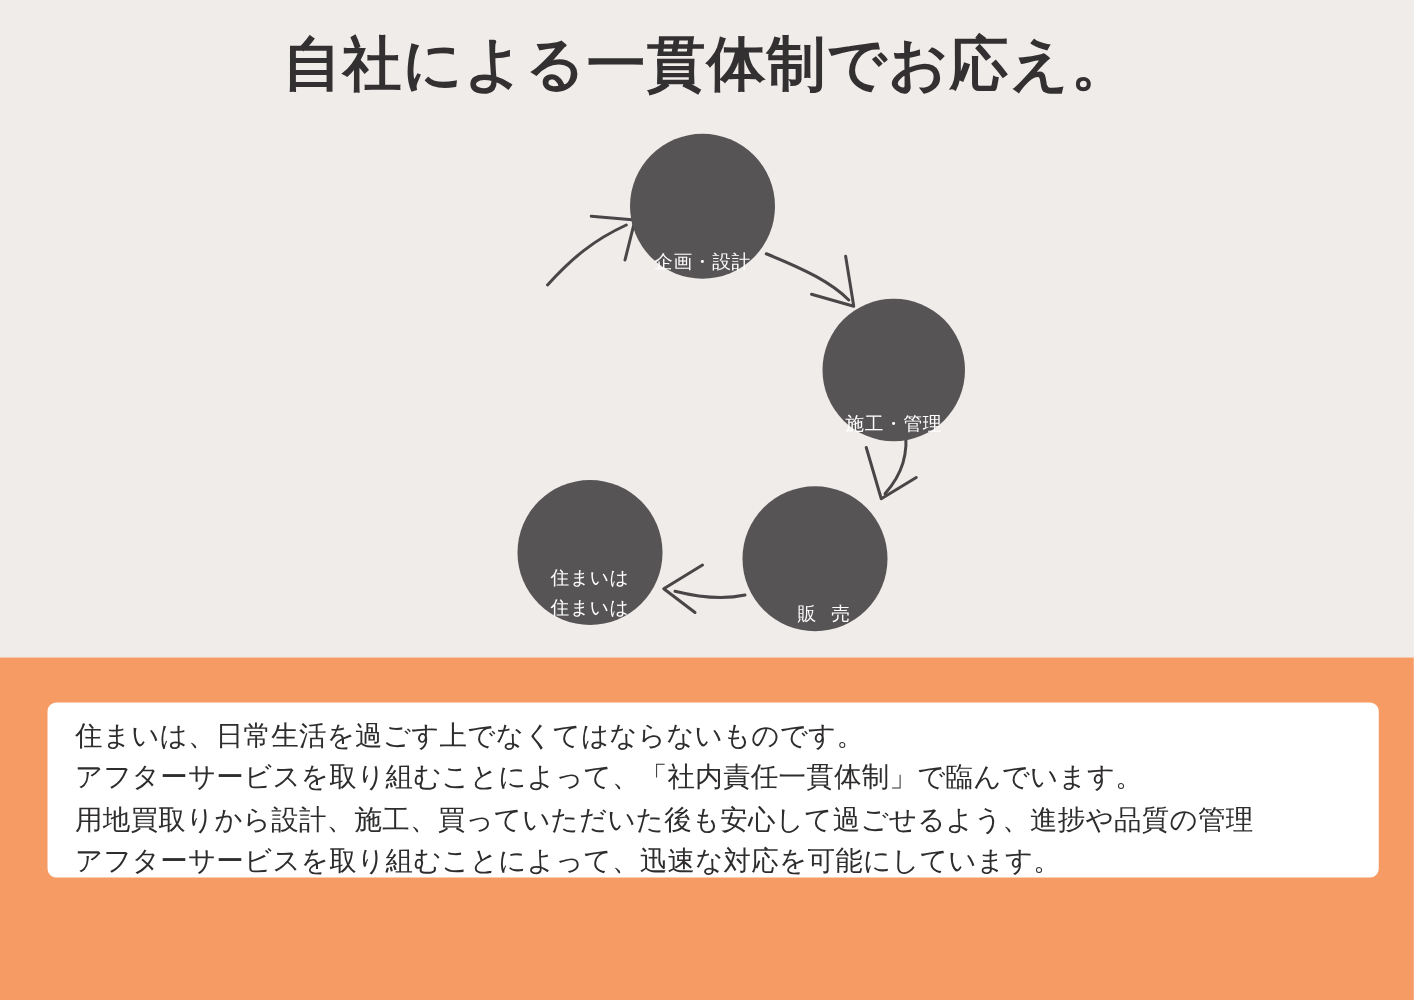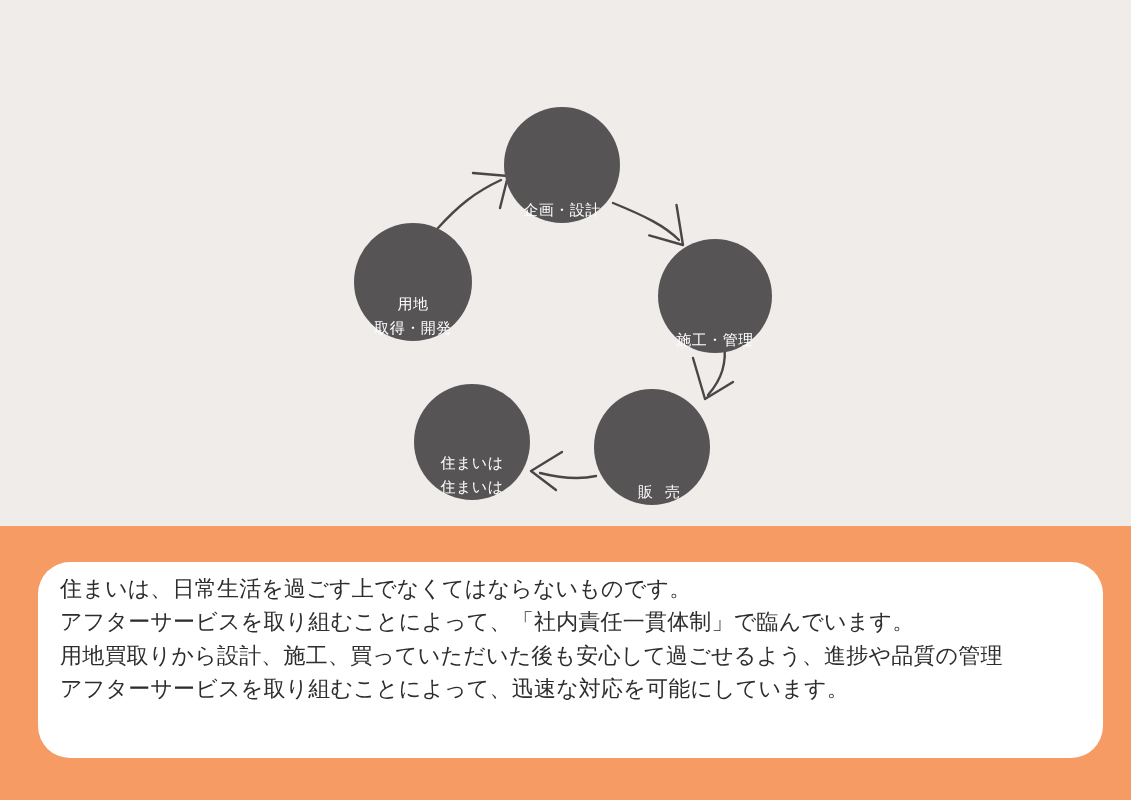--- a/index.html
+++ b/index.html
@@ -83,23 +83,23 @@
     top: 526px;
     width: 1131px;
     height: 274px;
     background: #F59B63;
   }
   .blurb-card {
     position: absolute;
     left: 38px;
     top: 562px;
     width: 1065px;
-    height: 196px;
+    height: 140px;
     background: #ffffff;
-    border-radius: 32px;
+    border-radius: 7px;
   }
   .blurb-text {
     position: absolute;
     left: 22px;
     top: 10px;
     right: 10px;
     font-family: "Liberation Sans", "DejaVu Sans", sans-serif;
     font-size: 22px;
     line-height: 1.52;
     color: #2e2c2d;
@@ -110,20 +110,21 @@
     white-space: nowrap;
   }
 </style>
 </head>
 <body>
 
 <div id="root">
 
   <div class="hero">
 
+    <div class="page-title">自社による一貫体制でお応え。</div>
 
     <div class="diagram">
 
       <svg class="arrows" viewBox="0 0 1131 526">
         <g fill="none" stroke="#4a4648" stroke-width="2.4" stroke-linecap="round" stroke-linejoin="round">
 
           <path d="M 613 203 C 645 216 665 226 679 240"></path>
           <path d="M 669 207 L 683 245 L 648 242" transform="rotate(11 683 245)"></path>
 
           <path d="M 724 341 C 727 363 722 379 708 395"></path>
@@ -155,26 +156,20 @@
         </div>
       </div>
 
       <div class="node" style="left:414px; top:384px; width:116px; height:116px;">
         <div>
           <span>住まいは</span>
           <span>住まいは</span>
         </div>
       </div>
 
-      <div class="node" style="left:354px; top:223px; width:118px; height:118px;">
-        <div>
-          <span>用地</span>
-          <span>取得・開発</span>
-        </div>
-      </div>
 
     </div>
   </div>
 
   <div class="orange-band"></div>
 
   <div class="blurb-card">
     <div class="blurb-text">
       <p>住まいは、日常生活を過ごす上でなくてはならないものです。</p>
       <p>アフターサービスを取り組むことによって、「社内責任一貫体制」で臨んでいます。</p>

